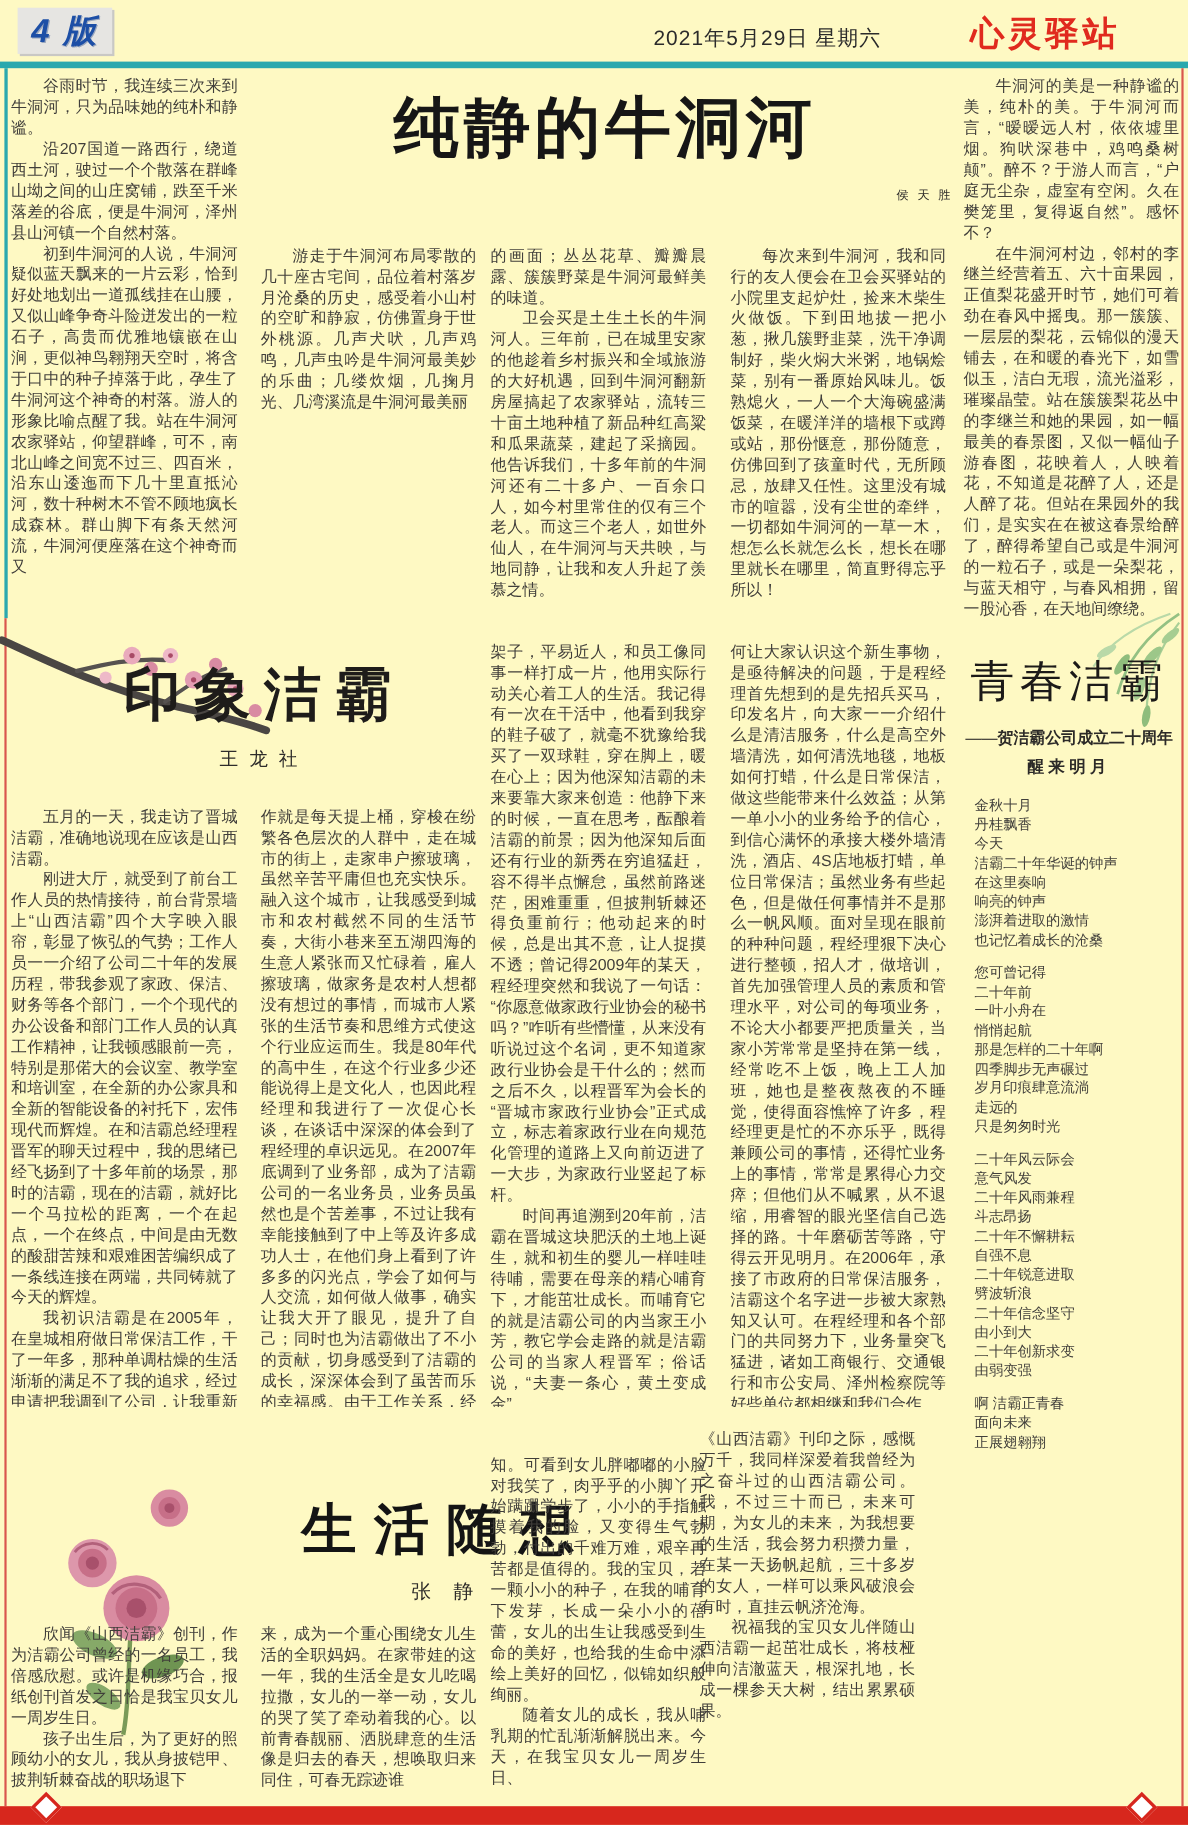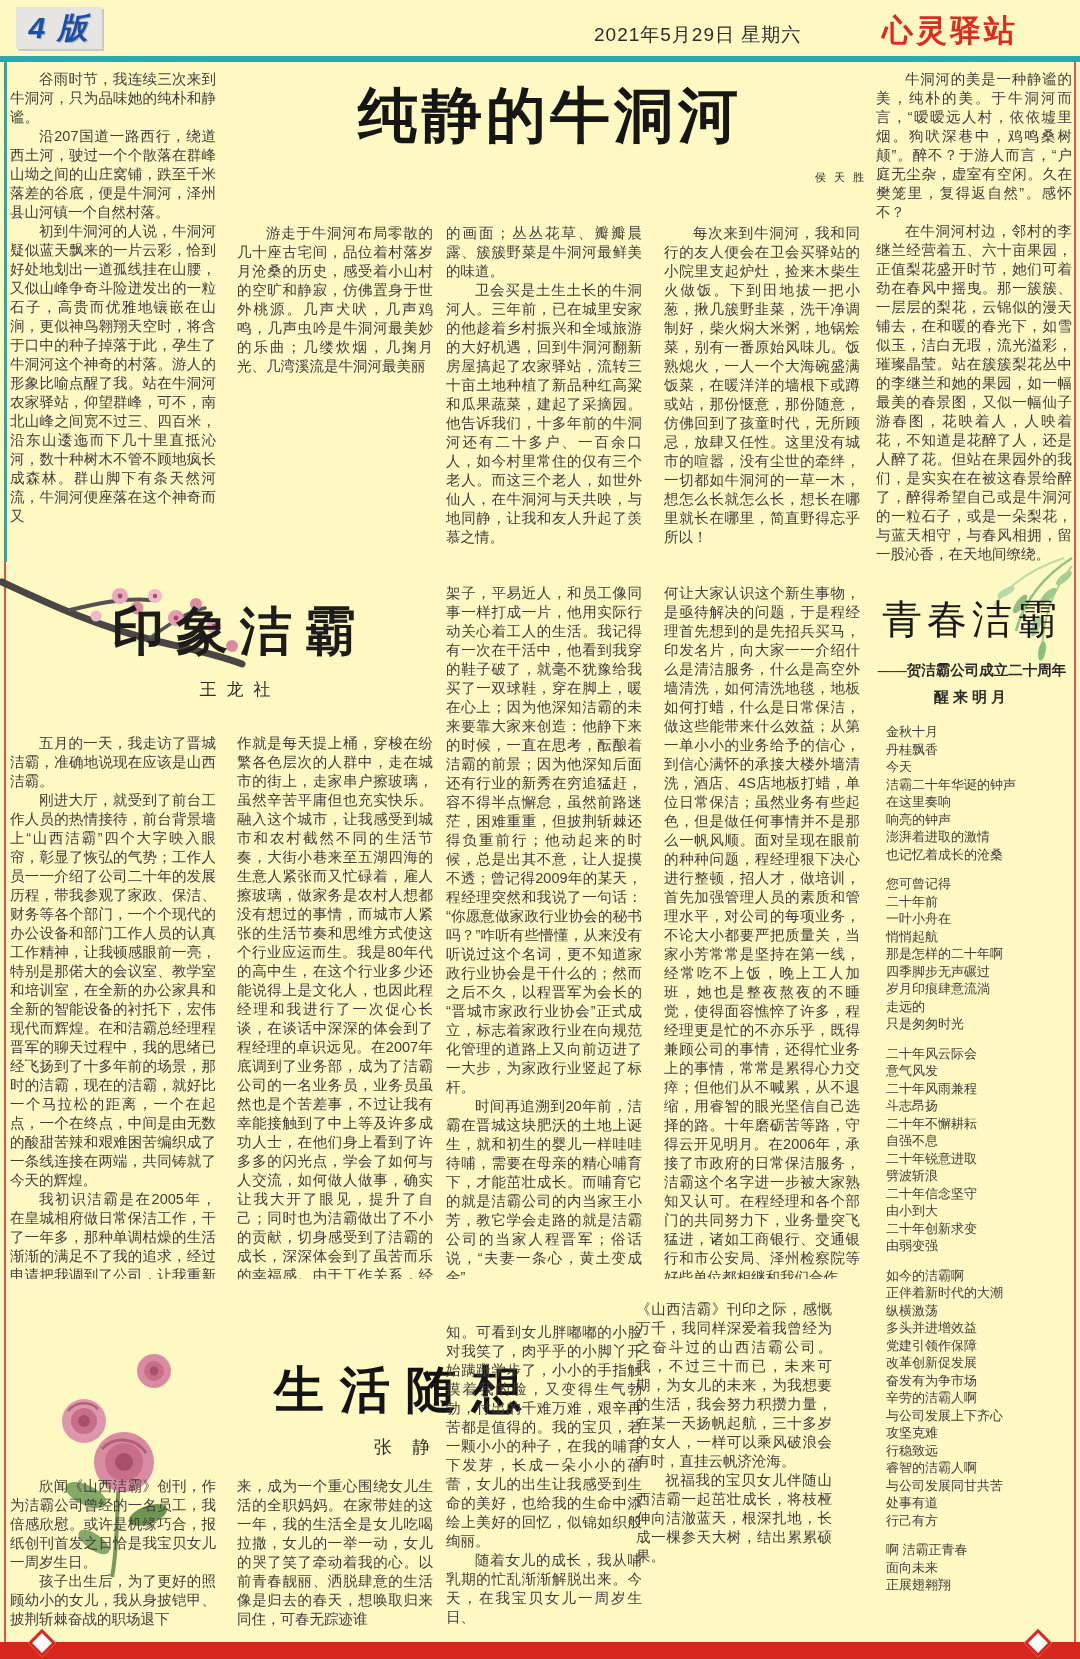--- a/index.html
+++ b/index.html
@@ -194,35 +194,20 @@
 二十年风雨兼程
 斗志昂扬
 二十年不懈耕耘
 自强不息
 二十年锐意进取
 劈波斩浪
 二十年信念坚守
 由小到大
 二十年创新求变
 由弱变强</div>
-      <div class="stanza">如今的洁霸啊
-正伴着新时代的大潮
-纵横激荡
-多头并进增效益
-党建引领作保障
-改革创新促发展
-奋发有为争市场
-辛劳的洁霸人啊
-与公司发展上下齐心
-攻坚克难
-行稳致远
-睿智的洁霸人啊
-与公司发展同甘共苦
-处事有道
-行己有方</div>
       <div class="stanza">啊 洁霸正青春
 面向未来
 正展翅翱翔</div>
     </div>
   </div>
 
   <div class="sec" id="sec-life">
     <svg class="deco" style="left:42px;top:52px;" width="150" height="245" viewBox="0 0 150 245">
       <path d="M82,110 C72,155 78,200 70,240" stroke="#7a9a58" stroke-width="4" fill="none"></path>
       <ellipse cx="44" cy="158" rx="22" ry="10" transform="rotate(25 44 158)" fill="#86a968"></ellipse>

